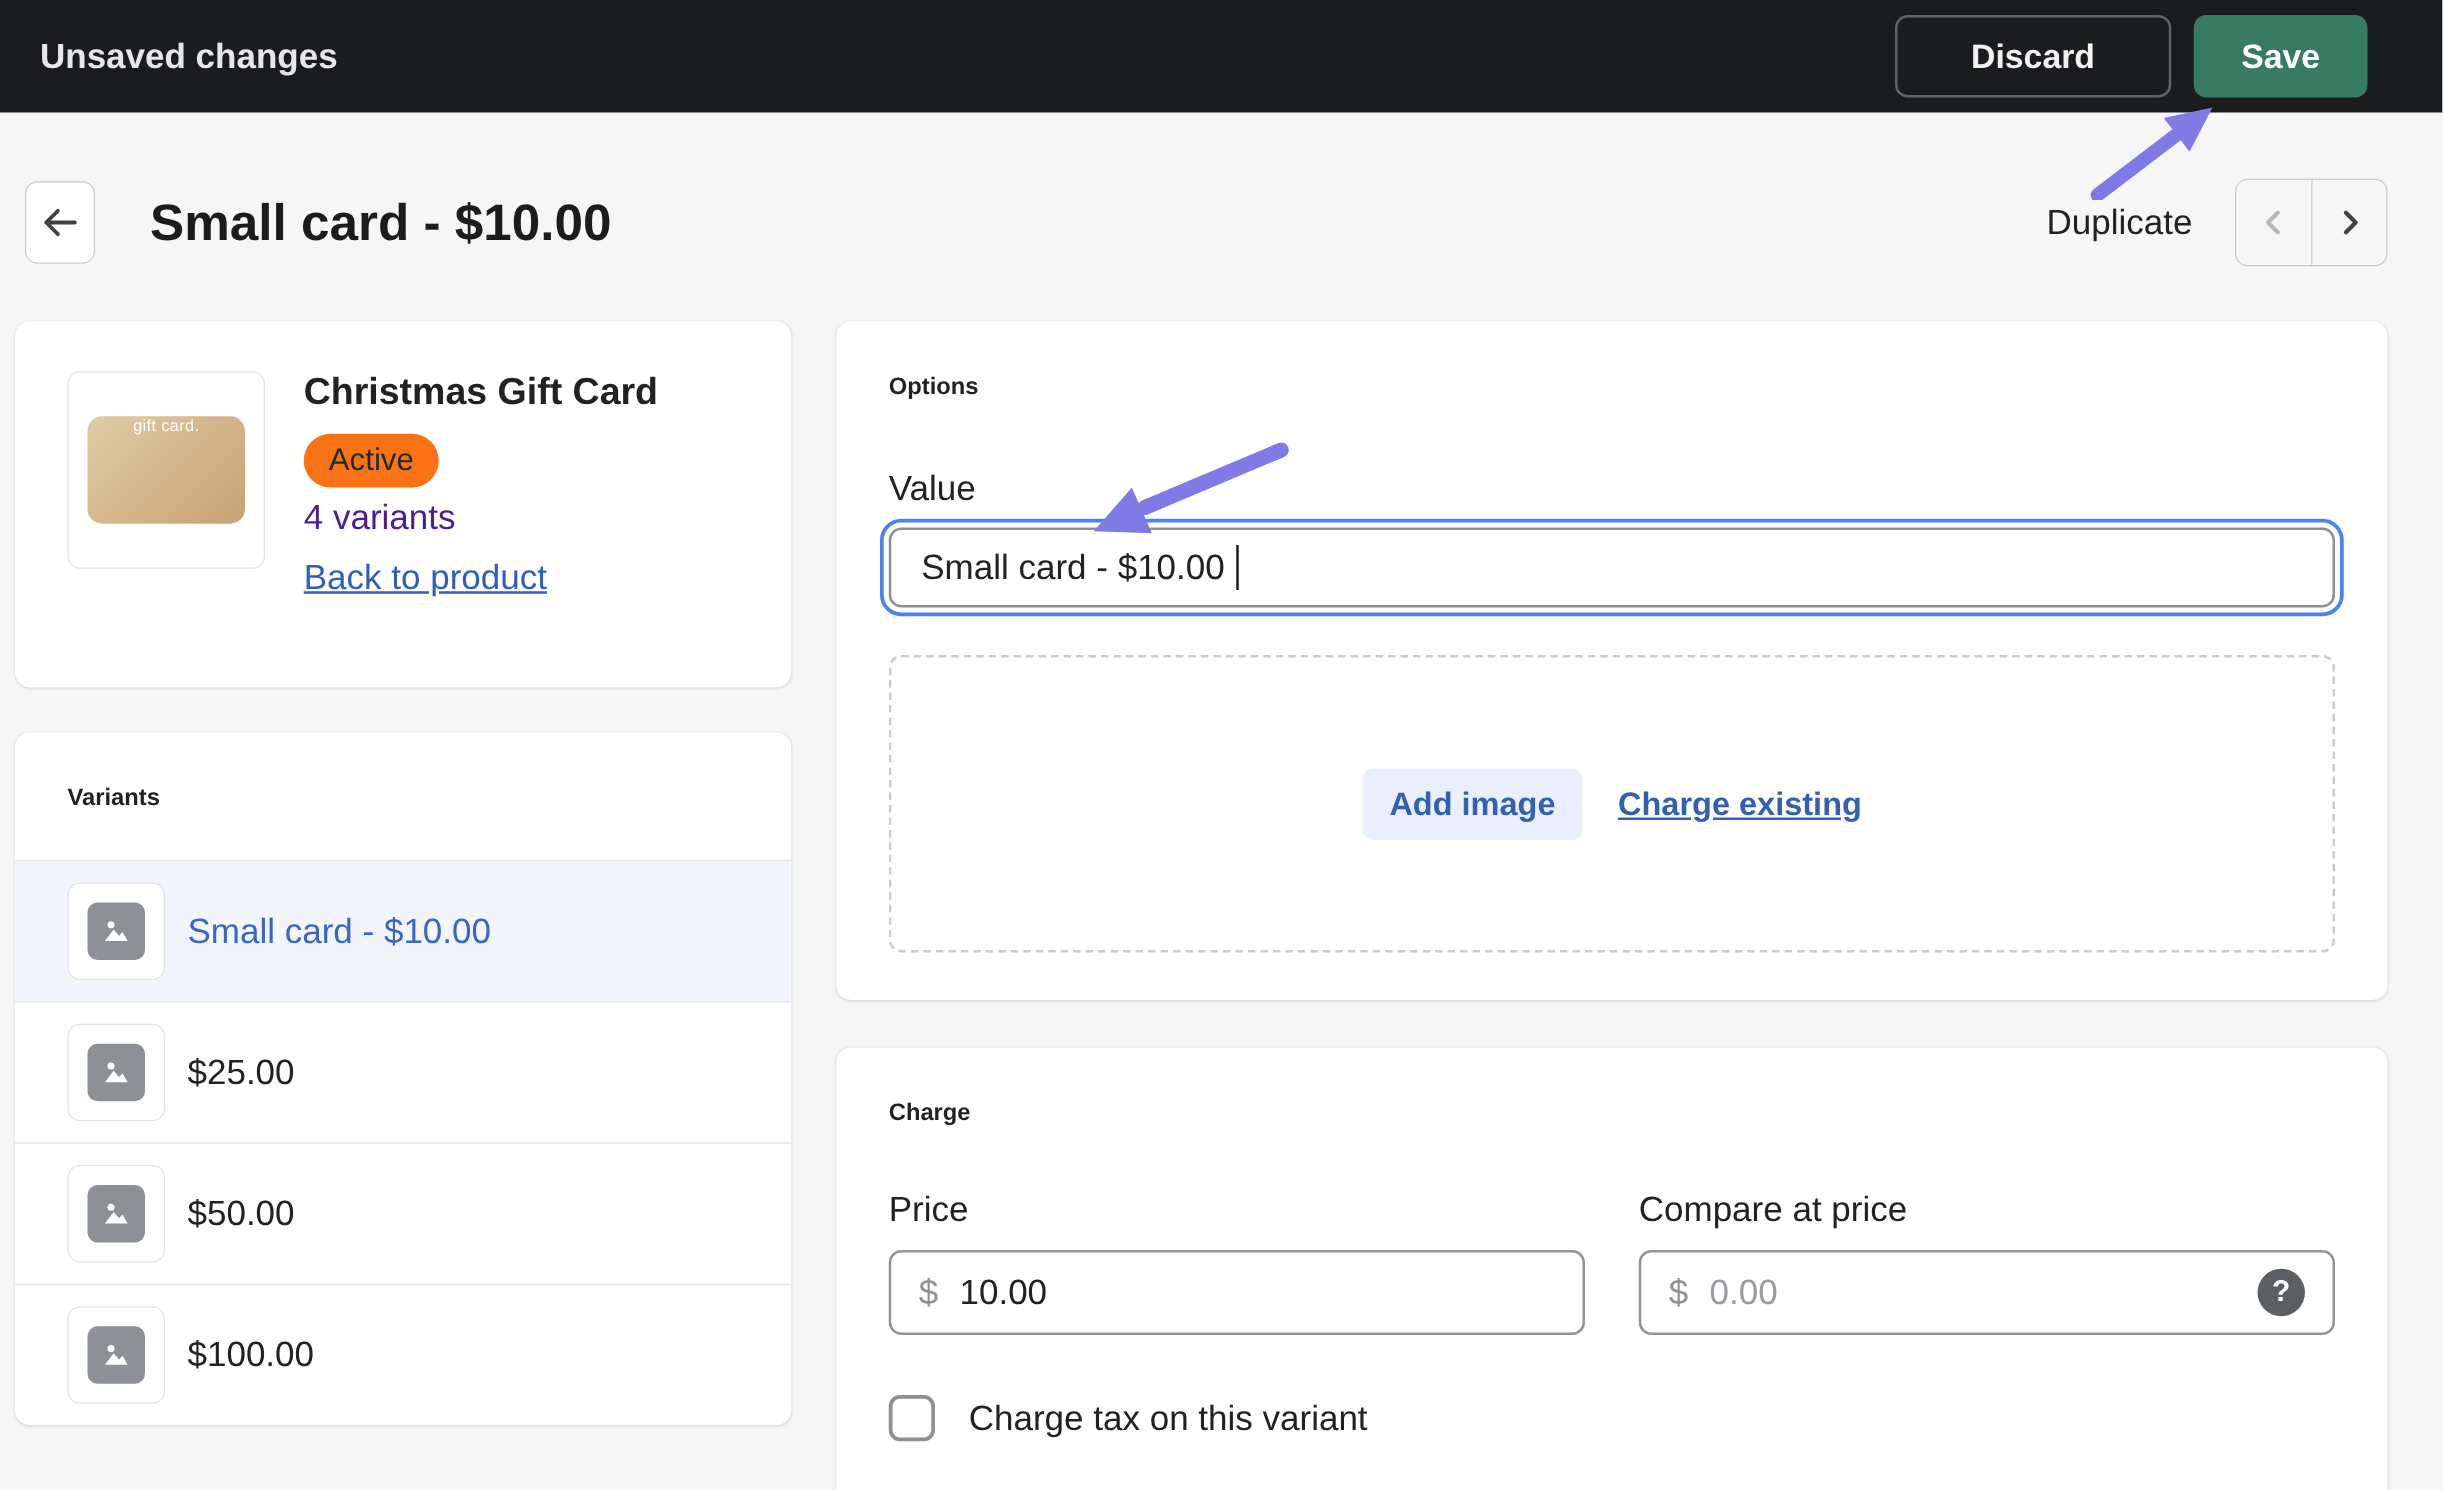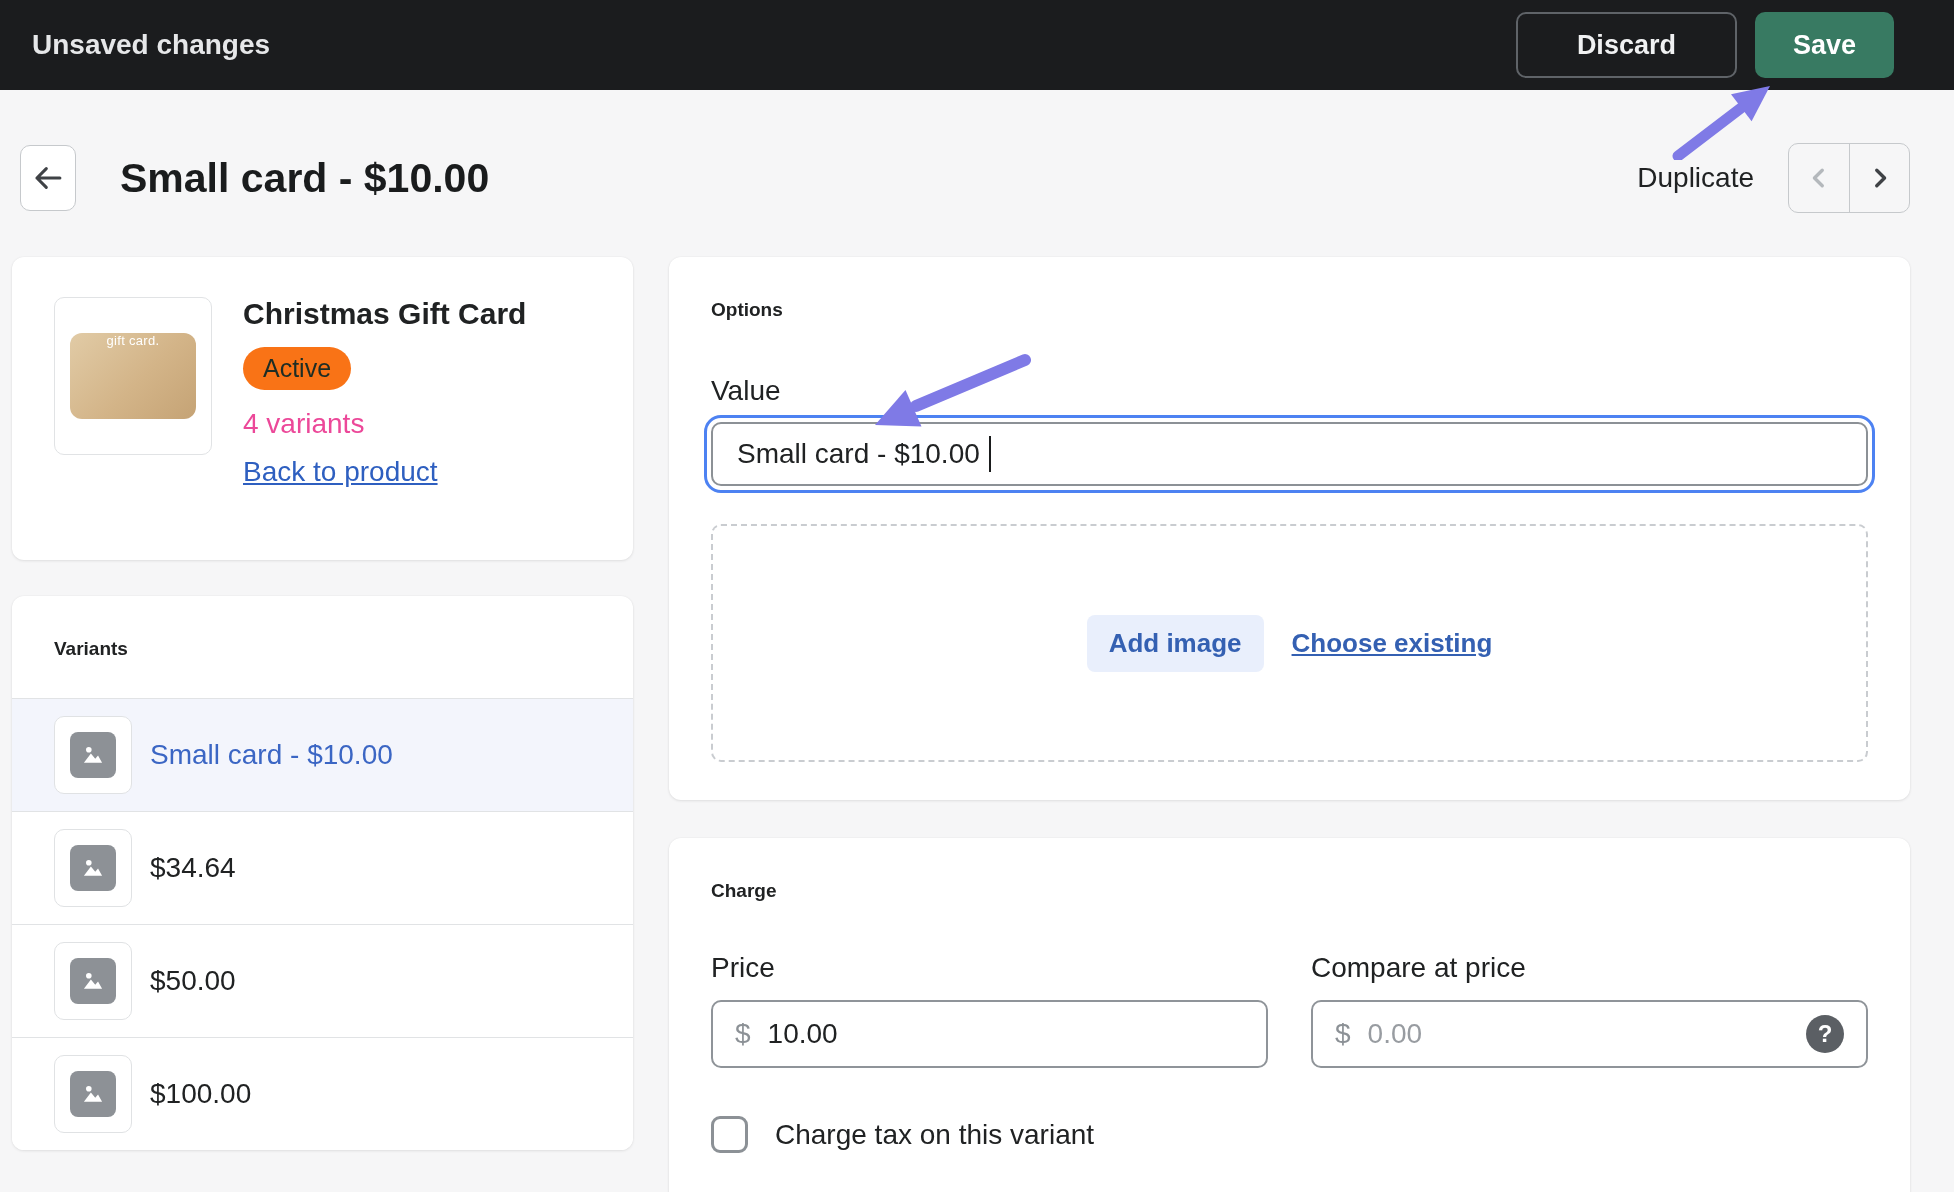--- a/index.html
+++ b/index.html
@@ -68,21 +68,21 @@
     width:126px; height:86px; border-radius:12px;
     background:linear-gradient(135deg,#e1cba6 0%,#d3b488 55%,#c5a375 100%);
     display:flex; align-items:flex-start; justify-content:center;
     color:#ffffff; font-size:13px; letter-spacing:.3px;
   }
   .product-name { font-size:30px; font-weight:600; color:#202223; }
   .status-badge {
     display:inline-block; margin-top:16px; background:#f97316; color:#1d2d25;
     font-size:25px; padding:7px 20px; border-radius:999px;
   }
-  .variant-count { margin-top:18px; font-size:28px; color:#ec4899; }
+  .variant-count { margin-top:8px; font-size:28px; color:#4c1d95; }
   .back-link {
     display:inline-block; margin-top:16px; font-size:28px; color:#2e5fc0;
     text-decoration:underline;
   }
 
   
   .variants-card { overflow:hidden; padding:0; }
   .variants-header { padding:42px 42px 38px; }
   .section-heading { font-size:19px; font-weight:700; color:#202223; }
   .variant-row {
@@ -231,21 +231,21 @@
 
   <div class="variant-row">
     <span class="variant-thumb">
       <span class="variant-thumb-inner">
         <svg width="28" height="28" viewBox="0 0 20 20" fill="none">
           <circle cx="7" cy="6.3" r="2" fill="#ffffff"></circle>
           <path d="M3.5 15.5 L8.5 9 L11.6 12.6 L13.6 10.4 L16.5 15.5 Z" fill="#ffffff"></path>
         </svg>
       </span>
     </span>
-    <span class="variant-label">$34.64</span>
+    <span class="variant-label">$25.00</span>
   </div>
 
   <div class="variant-row">
     <span class="variant-thumb">
       <span class="variant-thumb-inner">
         <svg width="28" height="28" viewBox="0 0 20 20" fill="none">
           <circle cx="7" cy="6.3" r="2" fill="#ffffff"></circle>
           <path d="M3.5 15.5 L8.5 9 L11.6 12.6 L13.6 10.4 L16.5 15.5 Z" fill="#ffffff"></path>
         </svg>
       </span>
@@ -273,21 +273,21 @@
 
       <div class="card options-card">
         <h2 class="section-heading">Options</h2>
         <div class="field-label">Value</div>
         <div class="value-input" role="textbox">
           <span>Small card - $10.00</span>
           <span class="text-cursor"></span>
         </div>
         <div class="dropzone">
           <button class="add-image-btn">Add image</button>
-          <a class="choose-existing" href="#">Choose existing</a>
+          <a class="choose-existing" href="#">Charge existing</a>
         </div>
       </div>
 
       <div class="card pricing-card">
         <h2 class="section-heading">Charge</h2>
         <div class="pricing-row">
           <div class="price-field">
             <div class="field-label">Price</div>
             <div class="price-input">
               <span class="currency-prefix">$</span>

